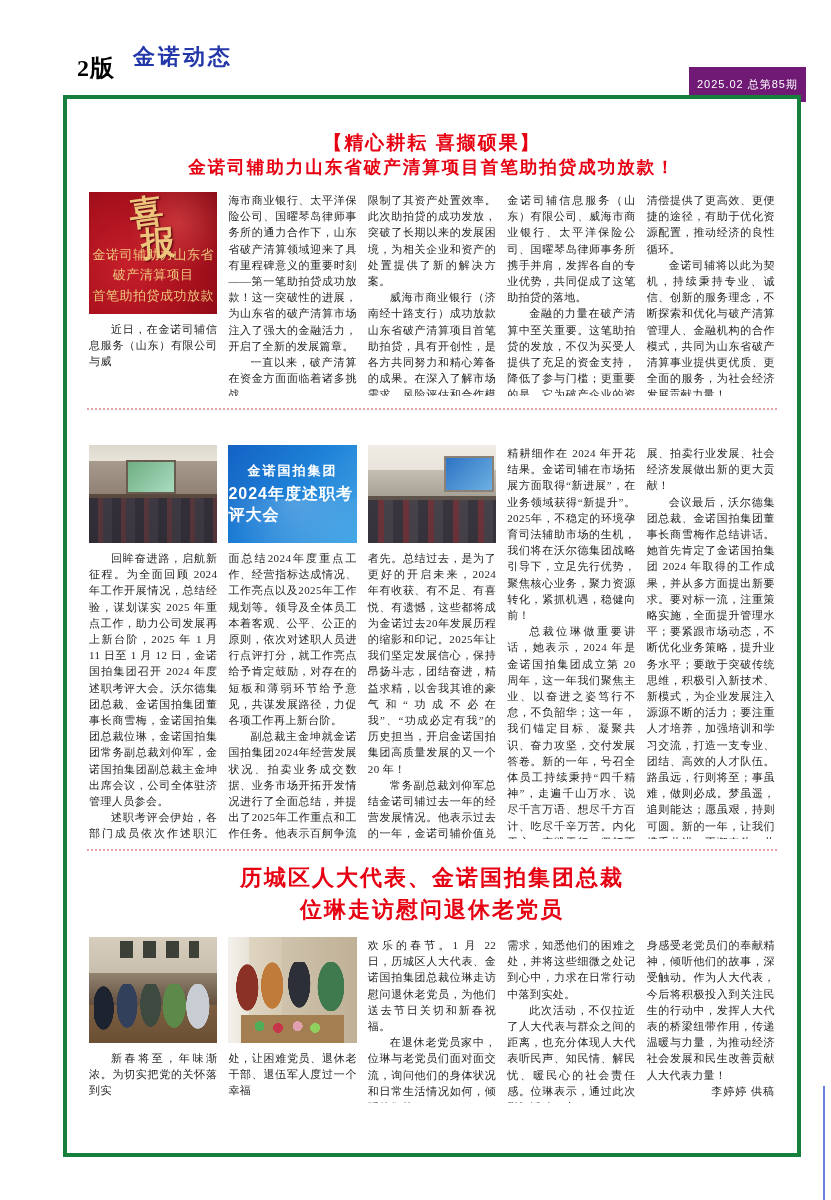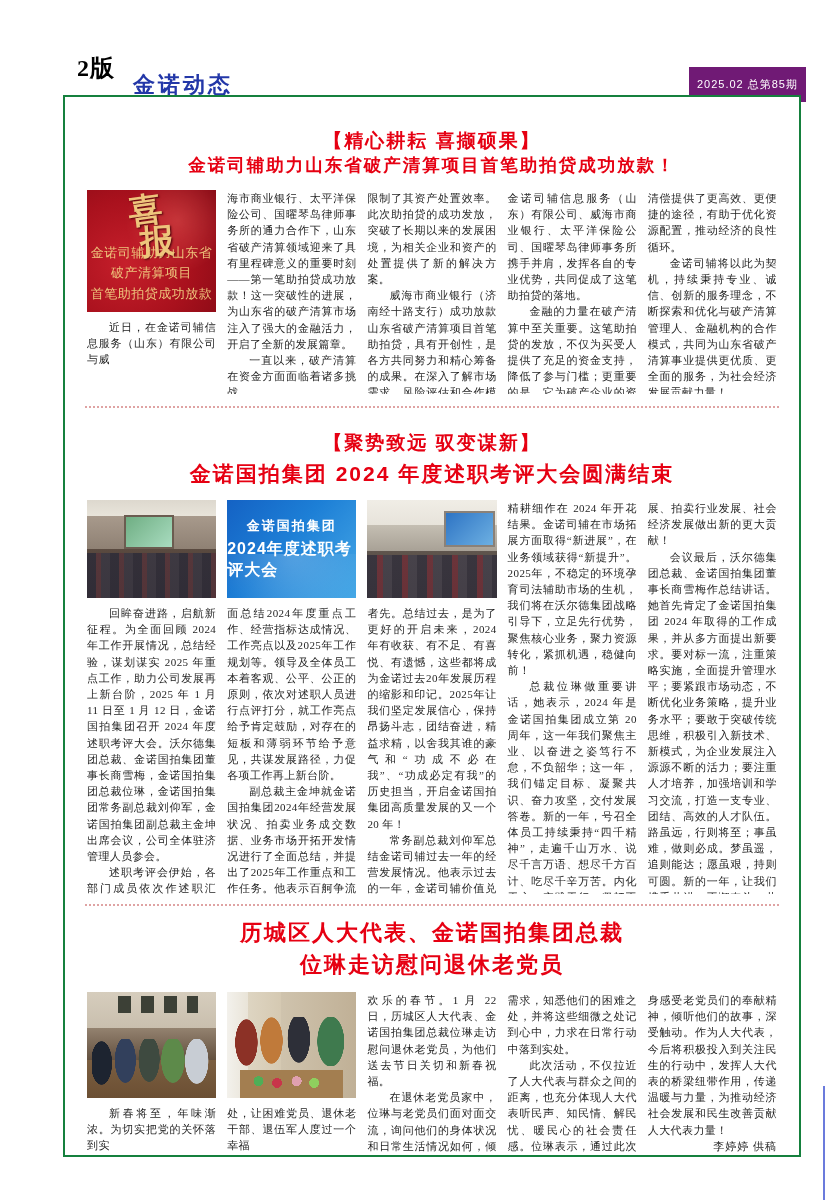--- a/index.html
+++ b/index.html
@@ -2,29 +2,29 @@
 <html><head>
 <meta charset="utf-8">
 <style>
   html,body{margin:0;padding:0;background:#ffffff;}
   .page{position:relative;width:831px;height:1200px;background:#ffffff;overflow:hidden;
         font-family:"Liberation Serif",serif;color:#1f1f1f;}
 
   
   .page-label{position:absolute;left:77px;top:52px;font-size:24px;font-weight:bold;
               color:#000000;letter-spacing:1px;}
-  .masthead{position:absolute;left:133px;top:70px;font-size:22px;font-weight:bold;
+  .masthead{position:absolute;left:133px;top:42px;font-size:22px;font-weight:bold;
             color:#2337a8;letter-spacing:3px;}
   .issue-badge{position:absolute;right:25px;top:67px;background:#701a75;color:#ffffff;
                font-size:11px;line-height:17px;padding:9px 8px;
                font-family:"Liberation Sans",sans-serif;letter-spacing:1px;}
 
   
   .content-box{position:absolute;left:63px;top:95px;width:738px;height:1062px;
-               border:2px solid #15803d;box-sizing:border-box;overflow:hidden;background:#fff;}
+               border:4px solid #15803d;box-sizing:border-box;overflow:hidden;background:#fff;}
 
   .article{padding:0 22px;}
   .titles{text-align:center;font-family:"Liberation Sans",sans-serif;font-weight:bold;
           color:#e60012;letter-spacing:2px;}
   .t1,.t2{margin:0;}
   .art1{padding-top:32px;padding-bottom:12px;}
   .art1 .t1{font-size:19px;line-height:24px;}
   .art1 .t2{font-size:17.5px;line-height:24px;}
   .art2{padding-top:22px;padding-bottom:10px;}
   .art2 .t1{font-size:19px;line-height:25px;}
@@ -156,24 +156,20 @@
           <div class="col">
             <p class="para">清偿提供了更高效、更便捷的途径，有助于优化资源配置，推动经济的良性循环。</p>
             <p class="para indent">金诺司辅将以此为契机，持续秉持专业、诚信、创新的服务理念，不断探索和优化与破产清算管理人、金融机构的合作模式，共同为山东省破产清算事业提供更优质、更全面的服务，为社会经济发展贡献力量！</p>
           </div>
         </div>
     </section>
 
     <div class="sep"></div>
 
     <section class="article art2">
-      <div class="titles">
-        <h2 class="t1">【聚势致远 驭变谋新】</h2>
-        <h1 class="t2">金诺国拍集团 2024 年度述职考评大会圆满结束</h1>
-      </div>
       <div class="body">
           <div class="col">
             <div class="fig photo meeting-a">
               <div class="ph-a"></div>
               <div class="ph-b"></div>
             </div>
             <p class="para indent">回眸奋进路，启航新征程。为全面回顾 2024 年工作开展情况，总结经验，谋划谋实 2025 年重点工作，助力公司发展再上新台阶，2025 年 1 月 11 日至 1 月 12 日，金诺国拍集团召开 2024 年度述职考评大会。沃尔德集团总裁、金诺国拍集团董事长商雪梅，金诺国拍集团总裁位琳，金诺国拍集团常务副总裁刘仰军，金诺国拍集团副总裁主金坤出席会议，公司全体驻济管理人员参会。</p>
             <p class="para indent">述职考评会伊始，各部门成员依次作述职汇报，全</p>
           </div>
           <div class="col">

